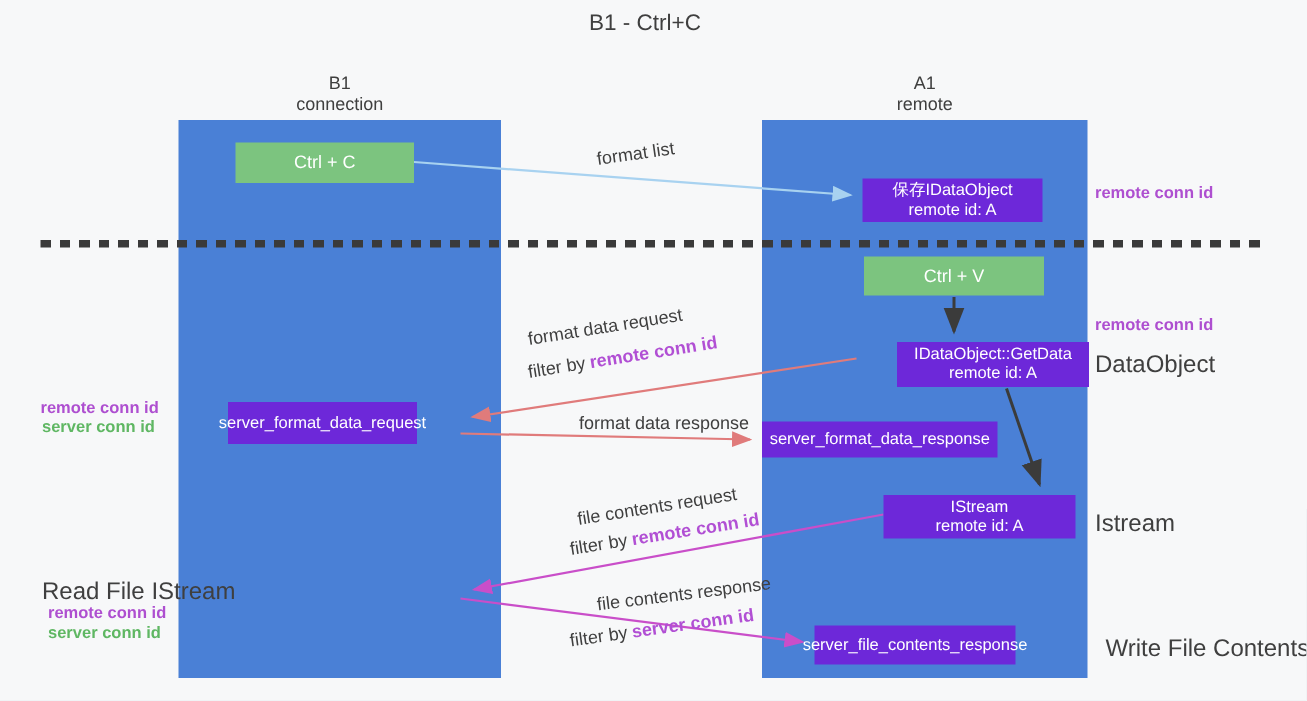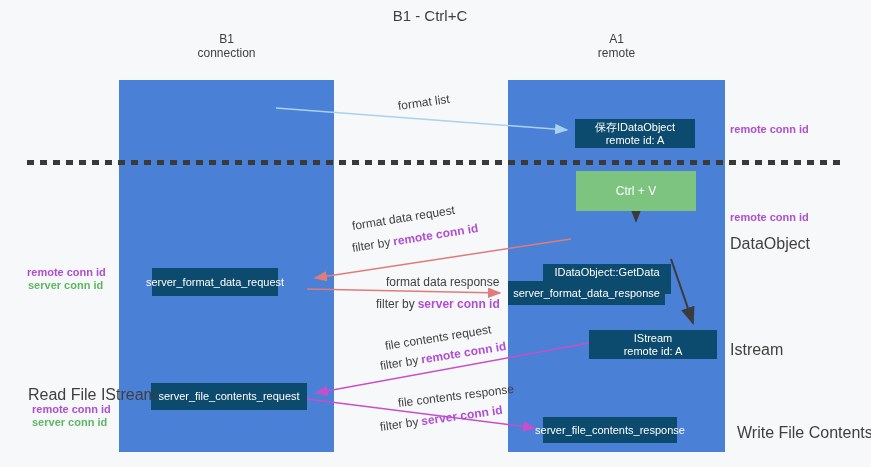--- a/index.html
+++ b/index.html
@@ -15,21 +15,21 @@
   .title {
     position: absolute;
     top: 6px; left: 0; width: 860px;
     text-align: center;
     font-size: 15px;
     line-height: 20px;
     color: #3f3f3f;
   }
   .col-header {
     position: absolute;
-    top: 32px;
+    top: 48px;
     text-align: center;
     font-size: 12px;
     line-height: 14px;
     color: #3f3f3f;
   }
   .col-header.b1 { left: 119px; width: 215px; }
   .col-header.a1 { left: 508px; width: 217px; }
   .lifeline {
     position: absolute;
     top: 80px;
@@ -50,25 +50,25 @@
     display: flex;
     flex-direction: column;
     align-items: center;
     justify-content: center;
     text-align: center;
     color: #ffffff;
     font-size: 11px;
     line-height: 13px;
   }
   .node.green { background: #7cc47f; font-size: 12px; }
-  .node.orange { background: #0c4a6e; }
+  .node.orange { background: #6d28d9; }
   .n-ctrl-c   { left: 157px; top: 95px;  width: 119px; height: 27px; }
   .n-save     { left: 575px; top: 119px; width: 120px; height: 29px; }
-  .n-ctrl-v   { left: 576px; top: 171px; width: 120px; height: 40px; }
-  .n-getdata  { left: 543px; top: 228px; width: 128px; height: 30px; margin-top: 36px; }
+  .n-ctrl-v   { left: 576px; top: 171px; width: 120px; height: 26px; }
+  .n-getdata  { left: 598px; top: 228px; width: 128px; height: 30px; }
   .n-fmt-req  { left: 152px; top: 268px; width: 126px; height: 28px; }
   .n-fmt-resp { left: 508px; top: 281px; width: 157px; height: 24px; }
   .n-istream  { left: 589px; top: 330px; width: 128px; height: 29px; }
   .n-file-req { left: 151px; top: 383px; width: 156px; height: 27px; }
   .n-file-resp{ left: 543px; top: 417px; width: 134px; height: 26px; }
   .side-label {
     position: absolute;
     font-size: 11px;
     white-space: nowrap;
   }
@@ -127,20 +127,23 @@
     </defs>
     <line x1="276" y1="108" x2="567" y2="130" stroke="#a8d2f0" stroke-width="1.5" marker-end="url(#m-blue)"></line>
     <line x1="636" y1="198" x2="636" y2="221" stroke="#3b3b3b" stroke-width="2" marker-end="url(#m-black)"></line>
     <line x1="571" y1="239" x2="315" y2="278" stroke="#e07b7b" stroke-width="1.5" marker-end="url(#m-salmon)"></line>
     <line x1="307" y1="289" x2="500" y2="293" stroke="#e07b7b" stroke-width="1.5" marker-end="url(#m-salmon)"></line>
     <line x1="671" y1="259" x2="693" y2="323" stroke="#3b3b3b" stroke-width="2" marker-end="url(#m-black)"></line>
     <line x1="589" y1="343" x2="316" y2="393" stroke="#c94ec9" stroke-width="1.5" marker-end="url(#m-magenta)"></line>
     <line x1="307" y1="399" x2="535" y2="428" stroke="#c94ec9" stroke-width="1.5" marker-end="url(#m-magenta)"></line>
   </svg>
 
+  <div class="node green n-ctrl-c">
+    <div>Ctrl + C</div>
+  </div>
   <div class="node orange n-save">
     <div>保存IDataObject</div>
     <div>remote id: A</div>
   </div>
   <div class="node green n-ctrl-v">
     <div>Ctrl + V</div>
   </div>
   <div class="node orange n-getdata">
     <div>IDataObject::GetData</div>
     <div>remote id: A</div>
@@ -148,38 +151,32 @@
   <div class="node orange n-fmt-req">
     <div>server_format_data_request</div>
   </div>
   <div class="node orange n-fmt-resp">
     <div>server_format_data_response</div>
   </div>
   <div class="node orange n-istream">
     <div>IStream</div>
     <div>remote id: A</div>
   </div>
-  <div class="node orange n-file-req">
-    <div>server_file_contents_request</div>
-  </div>
   <div class="node orange n-file-resp">
     <div>server_file_contents_response</div>
   </div>
 
   <div class="flow-label rot-8" style="left:398px; top:99px;">format list</div>
 
   <div class="flow-label rot-9" style="left:352px; top:219px;">format data request</div>
   <div class="flow-label rot-9" style="left:352px; top:241px;">
     <span>filter by</span><span class="hl">remote conn id</span>
   </div>
 
   <div class="flow-label" style="left:386px; top:275px;">format data response</div>
-  <div class="flow-label" style="left:376px; top:297px;">
-    <span>filter by</span><span class="hl">server conn id</span>
-  </div>
 
   <div class="flow-label rot-9" style="left:385px; top:339px;">file contents request</div>
   <div class="flow-label rot-9" style="left:380px; top:359px;">
     <span>filter by</span><span class="hl">remote conn id</span>
   </div>
 
   <div class="flow-label rot-7" style="left:398px; top:396px;">file contents response</div>
   <div class="flow-label rot-8" style="left:380px; top:420px;">
     <span>filter by</span><span class="hl">server conn id</span>
   </div>

